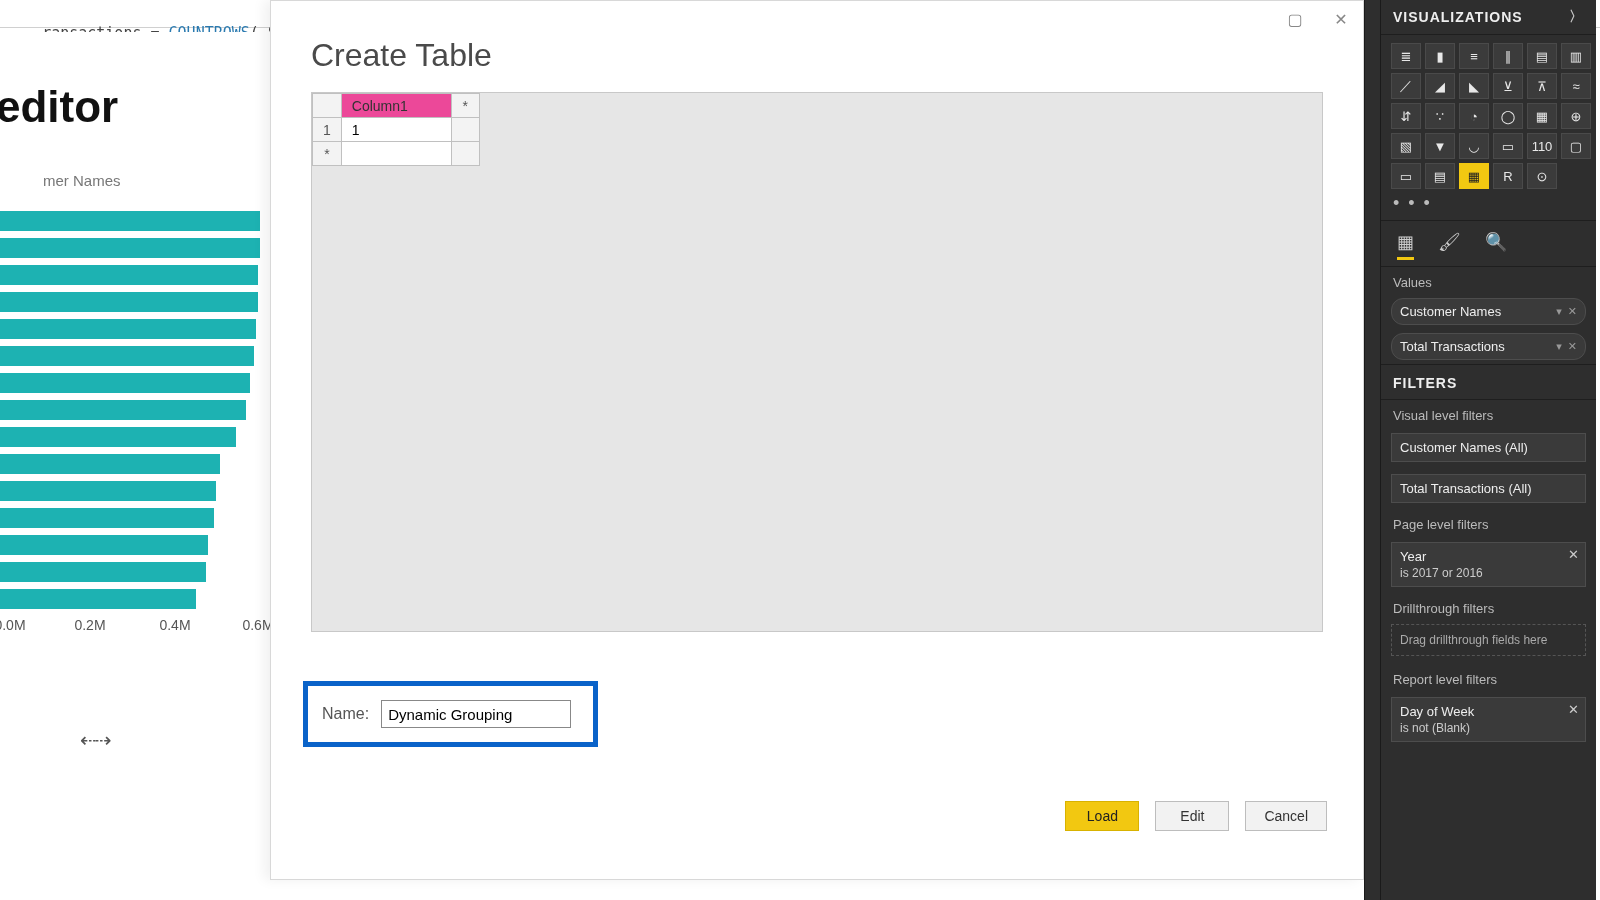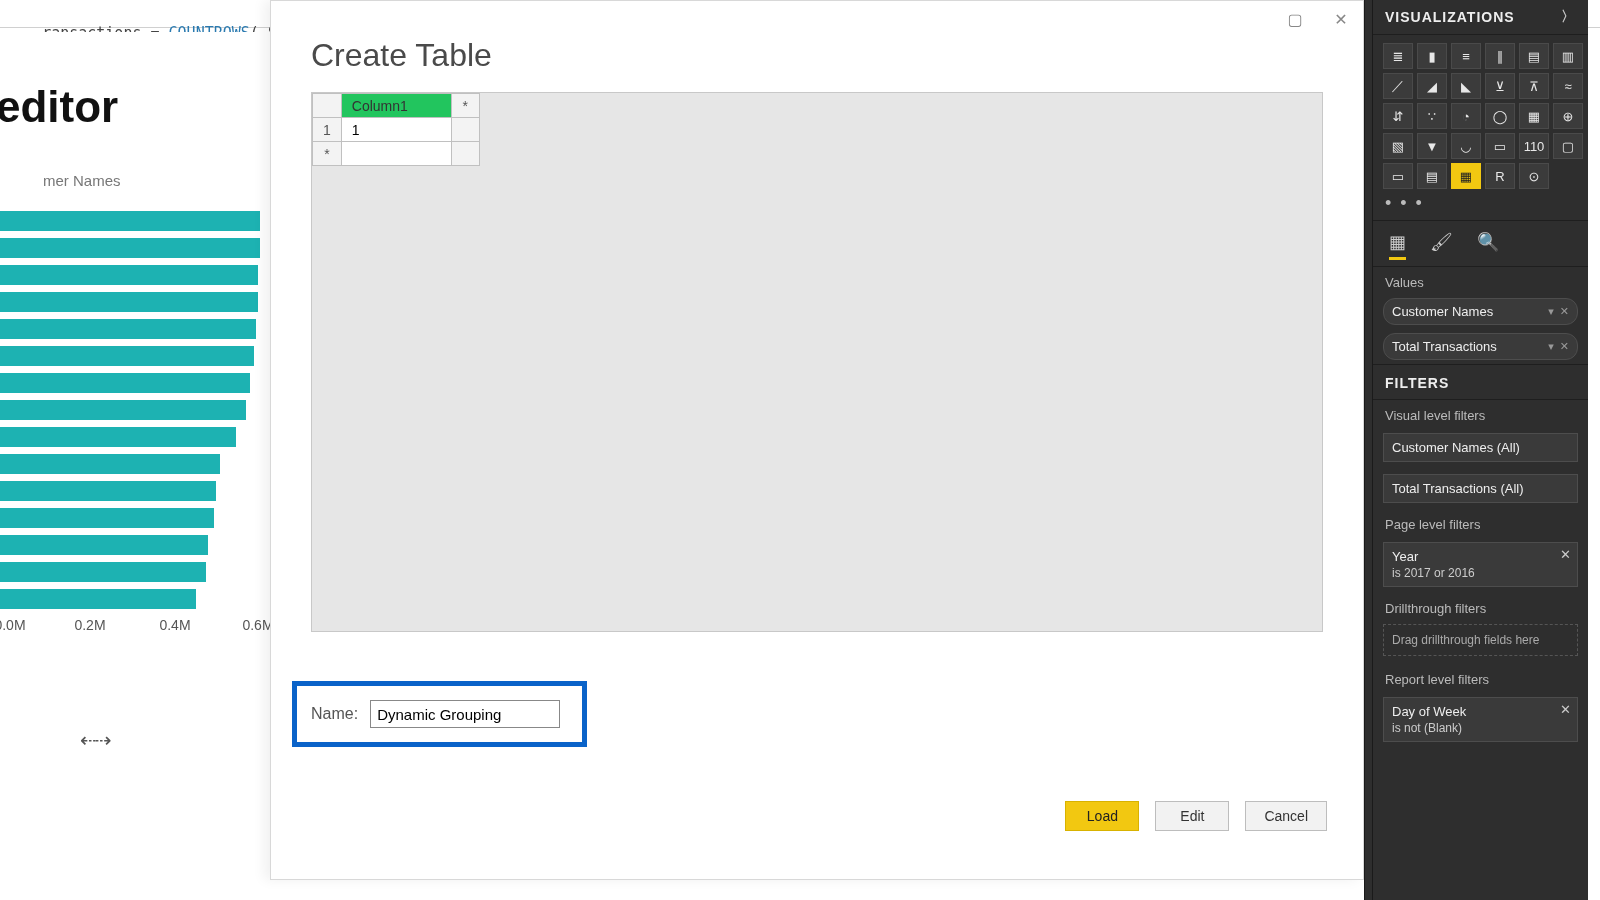--- a/index.html
+++ b/index.html
@@ -126,30 +126,30 @@
     text-align: left;
     font-weight: 400;
   }
   .mini-grid .rowhdr {
     background: #f3f3f3;
     text-align: center;
     width: 28px;
     color: #555;
   }
   .mini-grid .colhdr {
-    background: #22c55e;
+    background: #ec4899;
     color: #333;
     min-width: 110px;
   }
   .mini-grid .star { background:#f3f3f3; text-align:center; width:28px; color:#555;}
   .mini-grid .cell { min-width:110px; }
 
   .name-row {
     position: absolute;
-    left: 21px;
+    left: 32px;
     bottom: 132px;
     border: 5px solid #0a63c9;
     padding: 14px 22px 14px 14px;
     display: flex;
     align-items: center;
     gap: 12px;
     background: #fff;
   }
   .name-row label {
     font-size: 16px;
@@ -181,21 +181,21 @@
   }
   .modal-buttons button.primary {
     background: #f2c811;
     border-color: #d8b200;
     color: #222;
   }
 
   
   .viz-pane {
     position: absolute;
-    top: 0; right: 12px;
+    top: 0; right: 4px;
     width: 216px;
     height: 100%;
     background: #2e2e2e;
     color: #ddd;
     font-size: 13px;
     display: flex;
     flex-direction: column;
     border-left: 1px solid #1a1a1a;
   }
   .viz-header {

